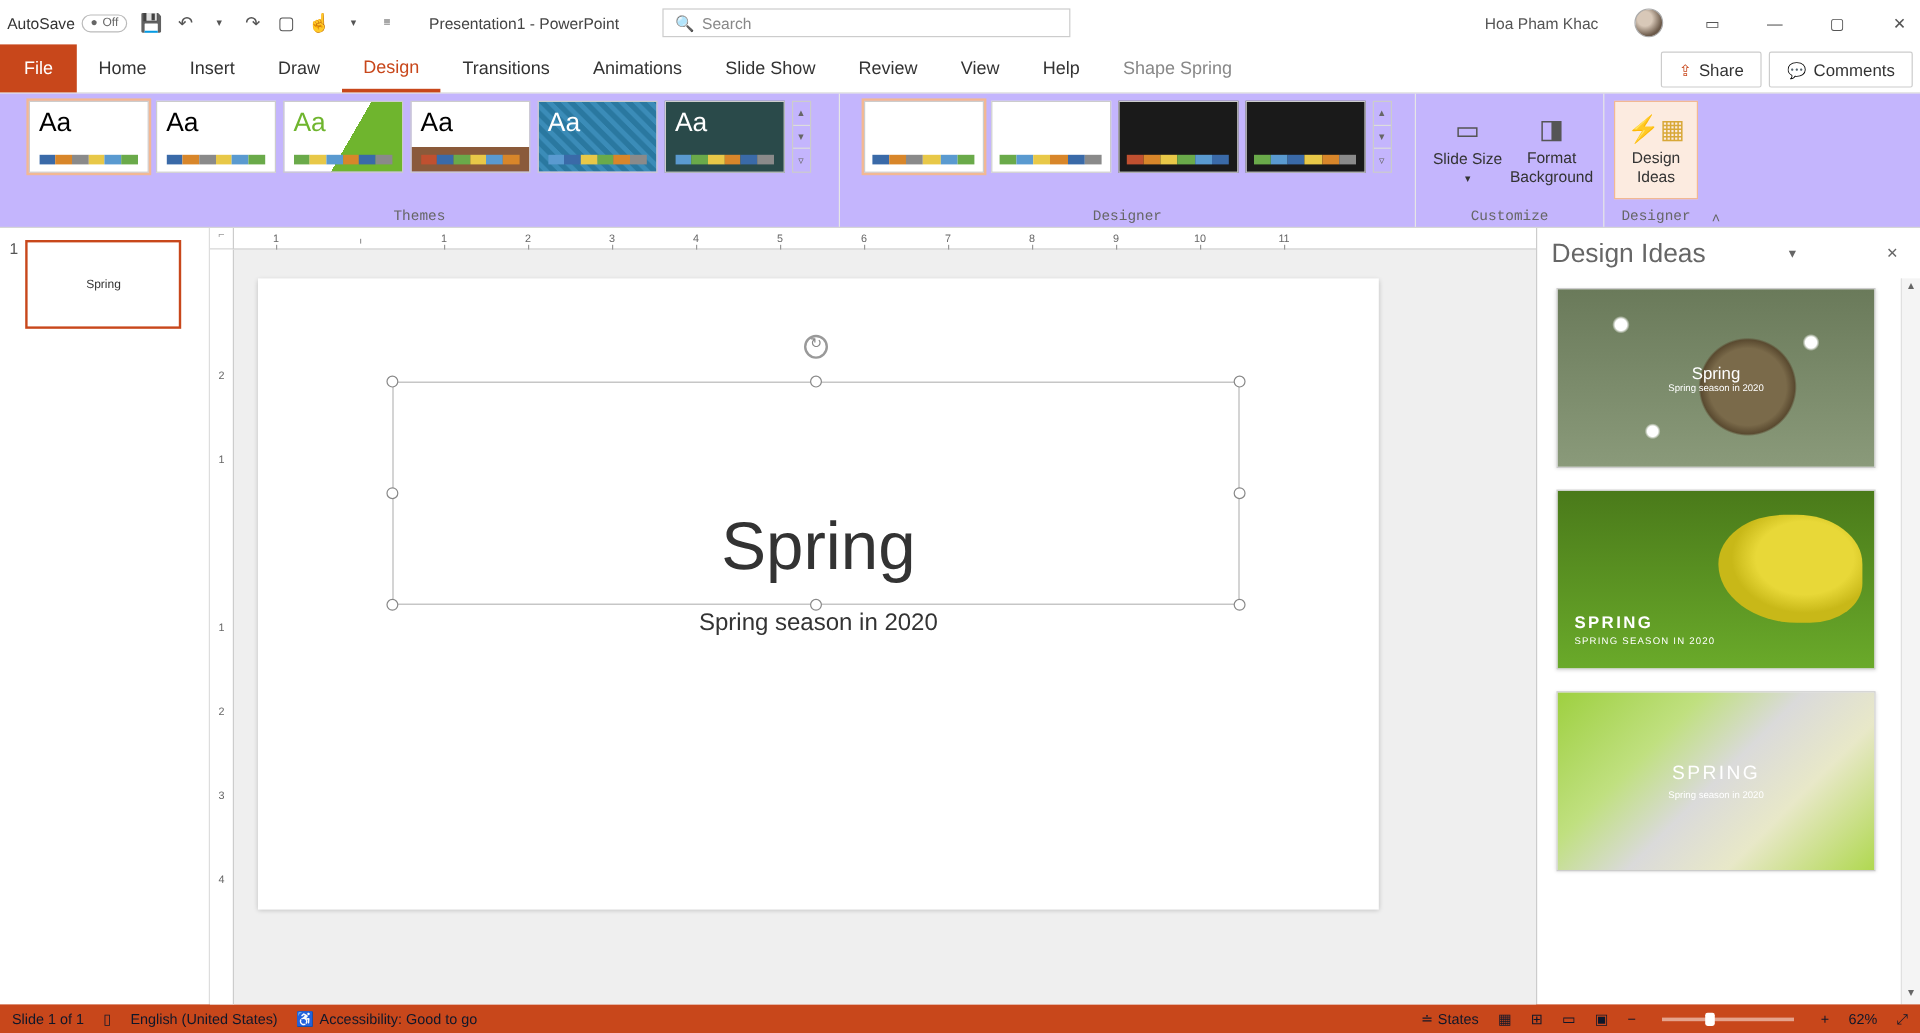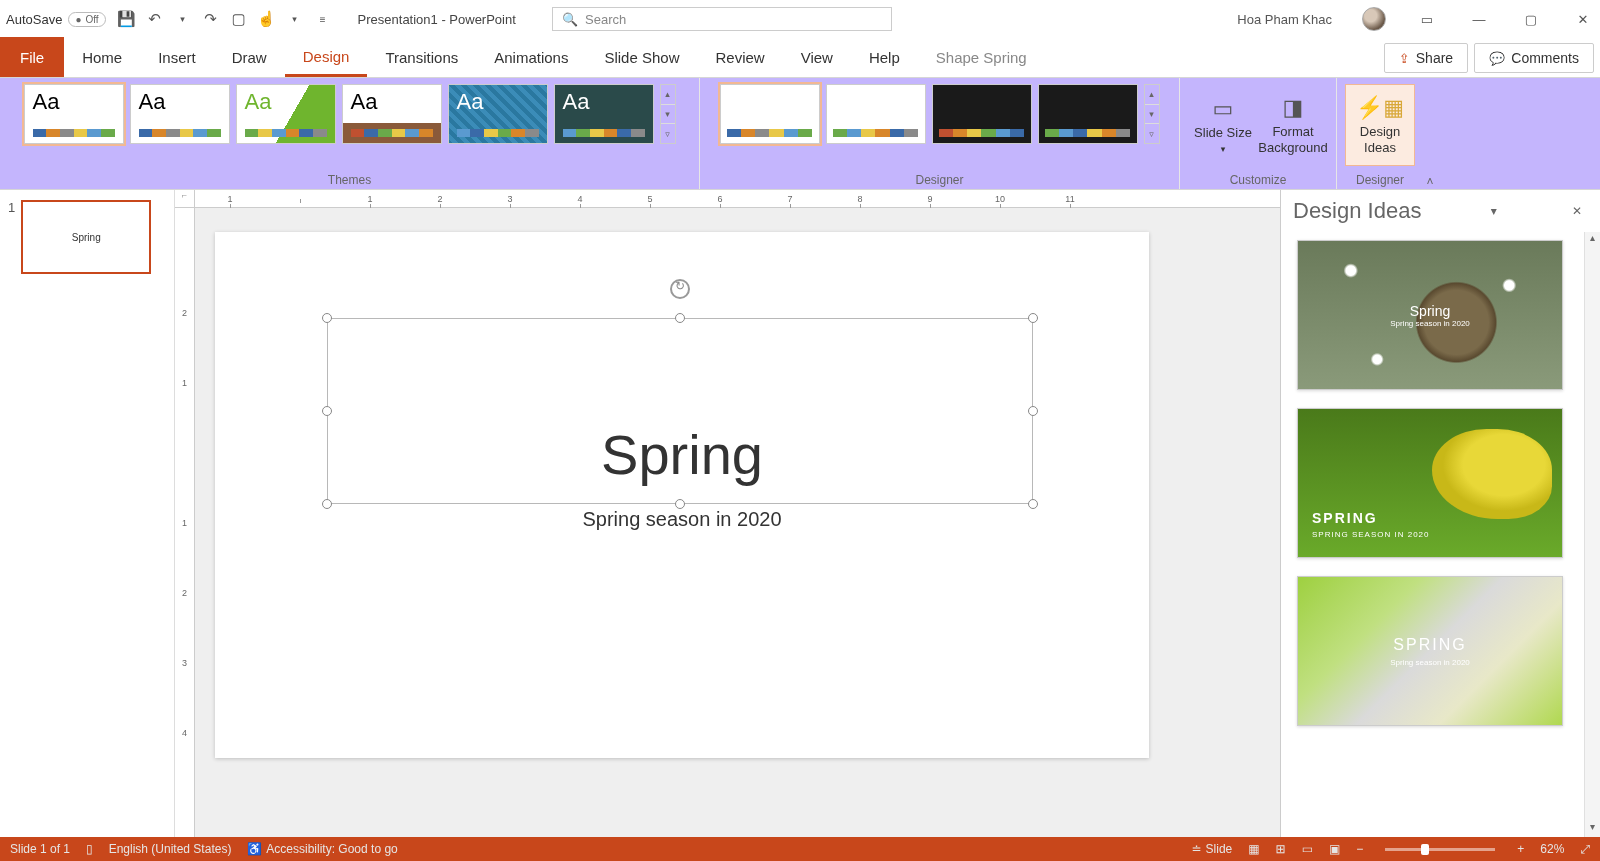--- a/index.html
+++ b/index.html
@@ -24,21 +24,21 @@
 .rtab.active { border-bottom: 3px solid #c8471b; color: #c8471b; }
 .rtab.context { color: #888; }
 .ribbon-tabs .spacer { flex: 1; }
 .share-btn, .comments-btn { display: flex; align-items: center; gap: 6px; padding: 6px 14px; border: 1px solid #ccc; margin: 0 6px 4px 0; font-size: 14px; color: #333; border-radius: 2px; }
 .share-btn { color:#333; }
 .share-ic, .cmt-ic { font-size: 13px; color: #c8471b; }
 
 
 .ribbon { height: 112px; background: #c4b5fd; display: flex; border-bottom: 1px solid #d6d6d6; }
 .group { display: flex; flex-direction: column; align-items: center; padding: 6px 8px 2px 8px; border-right: 1px solid #e6e6e6; }
-.group-label { font-size: 12px; color: #666; margin-top: auto; text-align: center; }
+.group-label { font-size: 12px; color: #666; margin-top: auto; text-align: center; font-family: Liberation Mono, monospace; }
 .themes-strip, .variants-strip { display: flex; gap: 6px; align-items: flex-start; }
 .theme-thumb { width: 100px; height: 60px; border: 1px solid #ccc; position: relative; overflow: hidden; background: #fff; display: flex; flex-direction: column; }
 .theme-thumb.sel { outline: 2px solid #f2b893; }
 .theme-thumb .bigAa { font-size: 22px; padding: 4px 8px; font-weight: 500; }
 .theme-thumb .swatch { height: 8px; display: flex; margin: auto 8px 6px 8px; }
 .theme-thumb .swatch span { flex: 1; }
 .theme-thumb.green .bigAa { color: #6fb52e; }
 .theme-thumb.dark .bigAa { color: #fff; }
 .theme-thumb.dark { background: #2a4a4a; }
 .theme-thumb.pattern { background: linear-gradient(45deg,#2a78a0 25%,#3b8cb8 25%,#3b8cb8 50%,#2a78a0 50%,#2a78a0 75%,#3b8cb8 75%); background-size: 12px 12px; }
@@ -102,21 +102,21 @@
 .idea2 .txt { position:absolute; left:14px; bottom:18px; text-align:left; }
 .idea2 .txt .t1 { font-size: 14px; letter-spacing: 2px; font-weight: 600; }
 .idea2 .txt .t2 { font-size: 8px; letter-spacing: 1px; margin-top: 4px; }
 .idea3 { background: linear-gradient(135deg, #9ed040 0%, #c0e080 30%, #dadada 50%, #e8e8c8 70%, #b0d850 100%); }
 .idea3 .t1 { font-size: 16px; letter-spacing: 2px; color:#fff; }
 .idea3 .t2 { font-size: 8px; color: #fff; margin-top: 4px; }
 .pane-scroll { width: 16px; background: #f4f4f4; border-left: 1px solid #e0e0e0; display:flex; flex-direction:column; }
 .pane-scroll .ar { height: 16px; text-align:center; font-size:10px; color:#666; }
 
 
-.status { height: 24px; background: #c8471b; color: #e5e5e5; display: flex; align-items: center; font-size: 12px; padding: 0 10px; gap: 16px; }
+.status { height: 24px; background: #c8471b; color: #0f172a; display: flex; align-items: center; font-size: 12px; padding: 0 10px; gap: 16px; }
 .status .sep { flex: 1; }
 .status .vb { display: inline-flex; align-items: center; gap: 4px; }
 .zoom-slider { width: 110px; height: 3px; background: rgba(255,255,255,.5); position: relative; margin: 0 6px; }
 .zoom-slider::after { content:""; position:absolute; left: 32%; top: -4px; width: 8px; height: 11px; background: #fff; border-radius: 2px; }
 
 .sw-a { background:#3a6aa8; } .sw-b { background:#d8862a; } .sw-c { background:#8a8a8a; } .sw-d { background:#e8c848; } .sw-e { background:#5a9ad0; } .sw-f { background:#6aaa4a; } .sw-g { background:#c05030; }
 </style>
 </head>
 <body>
 
@@ -413,21 +413,21 @@
     </div>
   </div>
 </div>
 
 <div class="status">
   <span>Slide 1 of 1</span>
   <span class="vb">▯</span>
   <span>English (United States)</span>
   <span class="vb">♿ <span>Accessibility: Good to go</span></span>
   <span class="sep"></span>
-  <span class="vb">≐ <span>Slide</span></span>
+  <span class="vb">≐ <span>States</span></span>
   <span class="vb">▦</span>
   <span class="vb">⊞</span>
   <span class="vb">▭</span>
   <span class="vb">▣</span>
   <span>−</span>
   <div class="zoom-slider"></div>
   <span>+</span>
   <span>62%</span>
   <span>⤢</span>
 </div>

